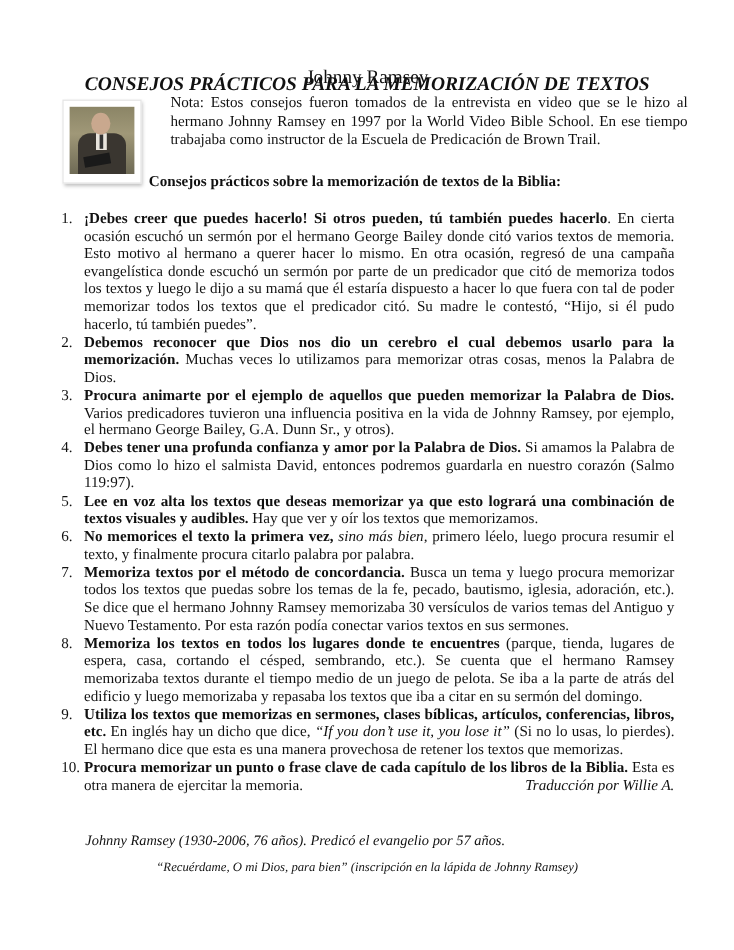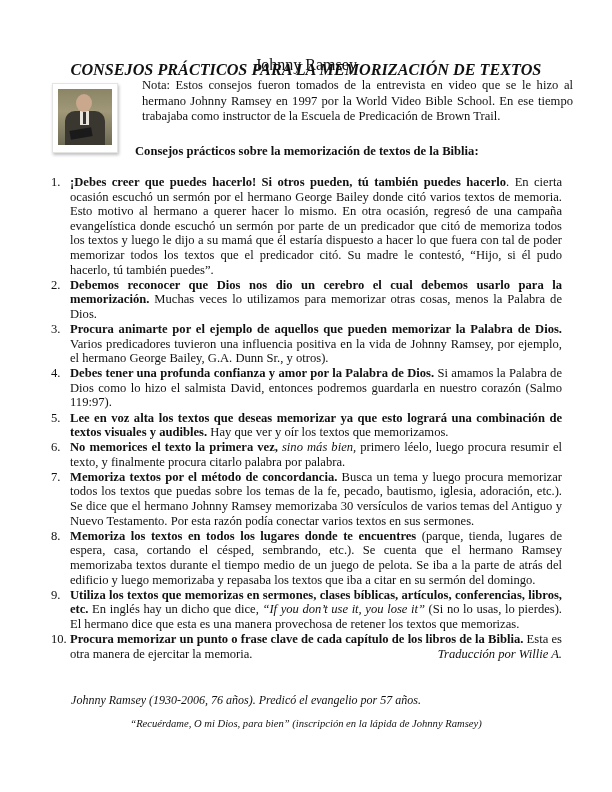--- a/index.html
+++ b/index.html
@@ -11,21 +11,21 @@
   .photo-frame { position: absolute; left: 52px; top: 83px; width: 64px; height: 68px;
                  background: #fff; border: 1px solid #e4e4e4; box-shadow: 1px 2px 3px rgba(0,0,0,0.25); }
   .photo { position: absolute; left: 5px; top: 5px; width: 54px; height: 56px; overflow: hidden;
            background: linear-gradient(180deg, #8b8566 0%, #a09878 40%, #6e6a55 100%); }
   .photo .head { position: absolute; left: 18px; top: 5px; width: 16px; height: 18px; border-radius: 50%; background: #c9a88e; }
   .photo .suit { position: absolute; left: 7px; top: 22px; width: 40px; height: 34px; border-radius: 10px 10px 0 0; background: #3a3630; }
   .photo .shirt { position: absolute; left: 22px; top: 22px; width: 9px; height: 14px; background: #e8e4dc; }
   .photo .tie { position: absolute; left: 25px; top: 23px; width: 3px; height: 12px; background: #333; }
   .photo .book { position: absolute; left: 12px; top: 40px; width: 22px; height: 9px; background: #1a1a1a; transform: rotate(-10deg); }
   .note { position: absolute; left: 131px; top: 78px; width: 431px; font-size: 12.6px; line-height: 15.6px; text-align: justify; margin-left: 11px; }
-  .subtitle { position: absolute; left: 135px; top: 144px; font-size: 12.6px; font-weight: bold; }
+  .subtitle { position: absolute; left: 124px; top: 144px; font-size: 12.6px; font-weight: bold; }
   ol.tips { position: absolute; left: 51px; top: 175px; width: 511px; margin: 0; padding: 0; list-style: none; }
   ol.tips li { position: relative; padding-left: 19px; font-size: 12.6px; line-height: 14.6px; text-align: justify; margin-bottom: 0.5px; }
   ol.tips li .num { position: absolute; left: 0; top: 0; }
   ol.tips li b { font-weight: bold; }
   .credit { float: right; font-style: italic; }
   .footer1 { position: absolute; top: 693px; left: 0; width: 492px; text-align: center; font-size: 12px; font-style: italic; }
   .footer2 { position: absolute; top: 718px; left: 0; width: 612px; text-align: center; font-size: 10.6px; font-style: italic; }
 </style>
 </head>
 <body>

